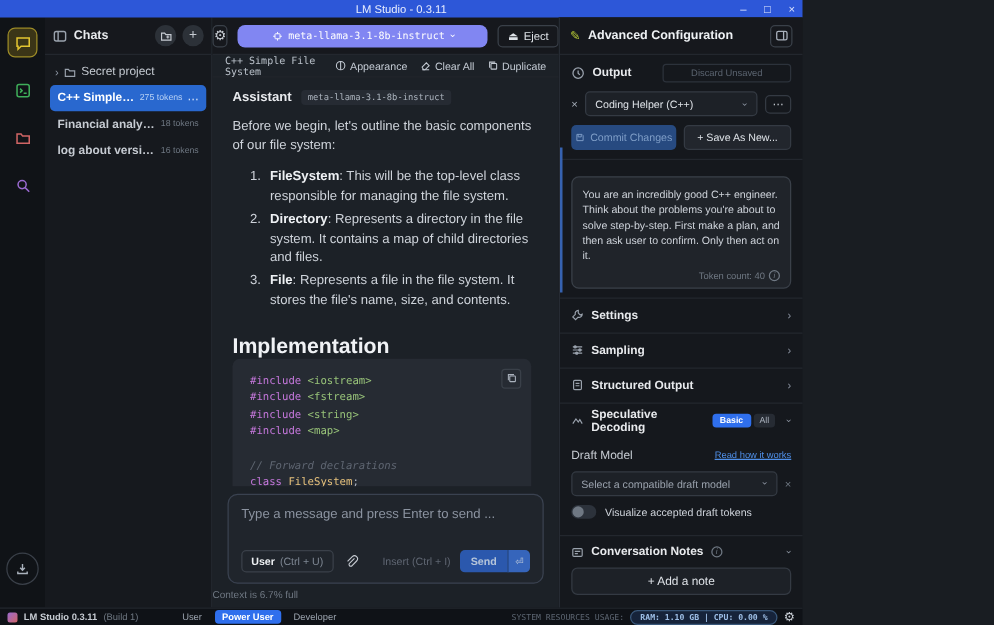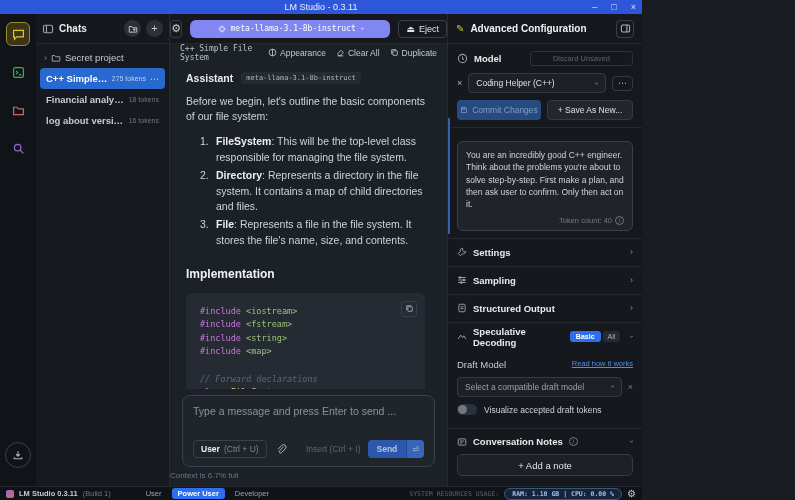--- a/index.html
+++ b/index.html
@@ -55,21 +55,21 @@
 
   .chat-scroll{flex:1;overflow:hidden;padding:10px 16px 0 16px;position:relative}
   .assistant-row{display:flex;align-items:center;gap:8px;margin-bottom:10px}
   .assistant-name{font-size:10.5px;font-weight:bold;color:#e8eaed}
   .model-badge{font-family:"DejaVu Sans Mono",monospace;font-size:7px;color:#aeb6c0;background:#262b33;border-radius:3px;padding:2px 5px}
   .msg-intro{font-size:10.5px;color:#ced3da;line-height:1.45;margin-bottom:10px}
   .msg-list{margin:0 0 14px 14px}
   .msg-li{position:relative;padding-left:16px;font-size:10.5px;color:#ced3da;line-height:1.5;margin:2px 0;max-width:400px}
   .li-num{position:absolute;left:0;color:#ced3da}
   .li-term{font-weight:bold;color:#eef1f4}
-  .impl-heading{font-size:12px;font-weight:bold;color:#f0f2f5;margin:18px 0 12px 0}
+  .impl-heading{font-size:17px;font-weight:bold;color:#f0f2f5;margin:18px 0 0 0}
   .code-block{background:#262b33;border-radius:6px;padding:12px 14px;position:relative;margin-right:6px;font-family:"DejaVu Sans Mono",monospace;font-size:8.5px;line-height:1.6}
   .copy-btn{position:absolute;top:8px;right:8px;width:16px;height:16px;border:1px solid #3a4049;border-radius:3px;display:flex;align-items:center;justify-content:center;color:#aab2bd}
   .code-line{white-space:pre}
   .tok-kw{color:#c678dd}.tok-str{color:#98c379}.tok-type{color:#e5c07b}
   .tok-com{color:#5f6672;font-style:italic}.tok-pl{color:#abb2bf}
 
   .composer{flex:0 0 auto;margin:6px 12px 0 12px;border:1px solid #3a4250;border-radius:8px;background:#20252c;height:72px;display:flex;flex-direction:column;justify-content:space-between;padding:9px 10px 8px 10px}
   .composer-input{border:none;background:transparent;outline:none;font-family:"Liberation Sans",sans-serif;font-size:10.5px;color:#dfe3e8;width:100%}
   .composer-input::placeholder{color:#8b93a0}
   .composer-row{display:flex;align-items:center;gap:7px}
@@ -366,21 +366,21 @@
       </div>
 
       <div class="section">
         <div class="row">
           <span class="icon-dim">
             <svg width="11" height="11" viewBox="0 0 16 16" fill="none" stroke="currentColor" stroke-width="1.5">
                 <circle cx="8" cy="8" r="6"></circle>
                 <path d="M8 5v3l2 2"></path>
               </svg>
           </span>
-          <span class="sec-label">Model</span>
+          <span class="sec-label">Output</span>
           <span class="ghost-btn">Discard Unsaved</span>
         </div>
         <div class="row" style="margin-top:7px">
           <span class="x-icon">×</span>
           <div class="select">
             <span class="sel-text">Coding Helper (C++)</span>
             <span class="chev">›</span>
           </div>
           <span class="dots-btn">⋯</span>
         </div>

